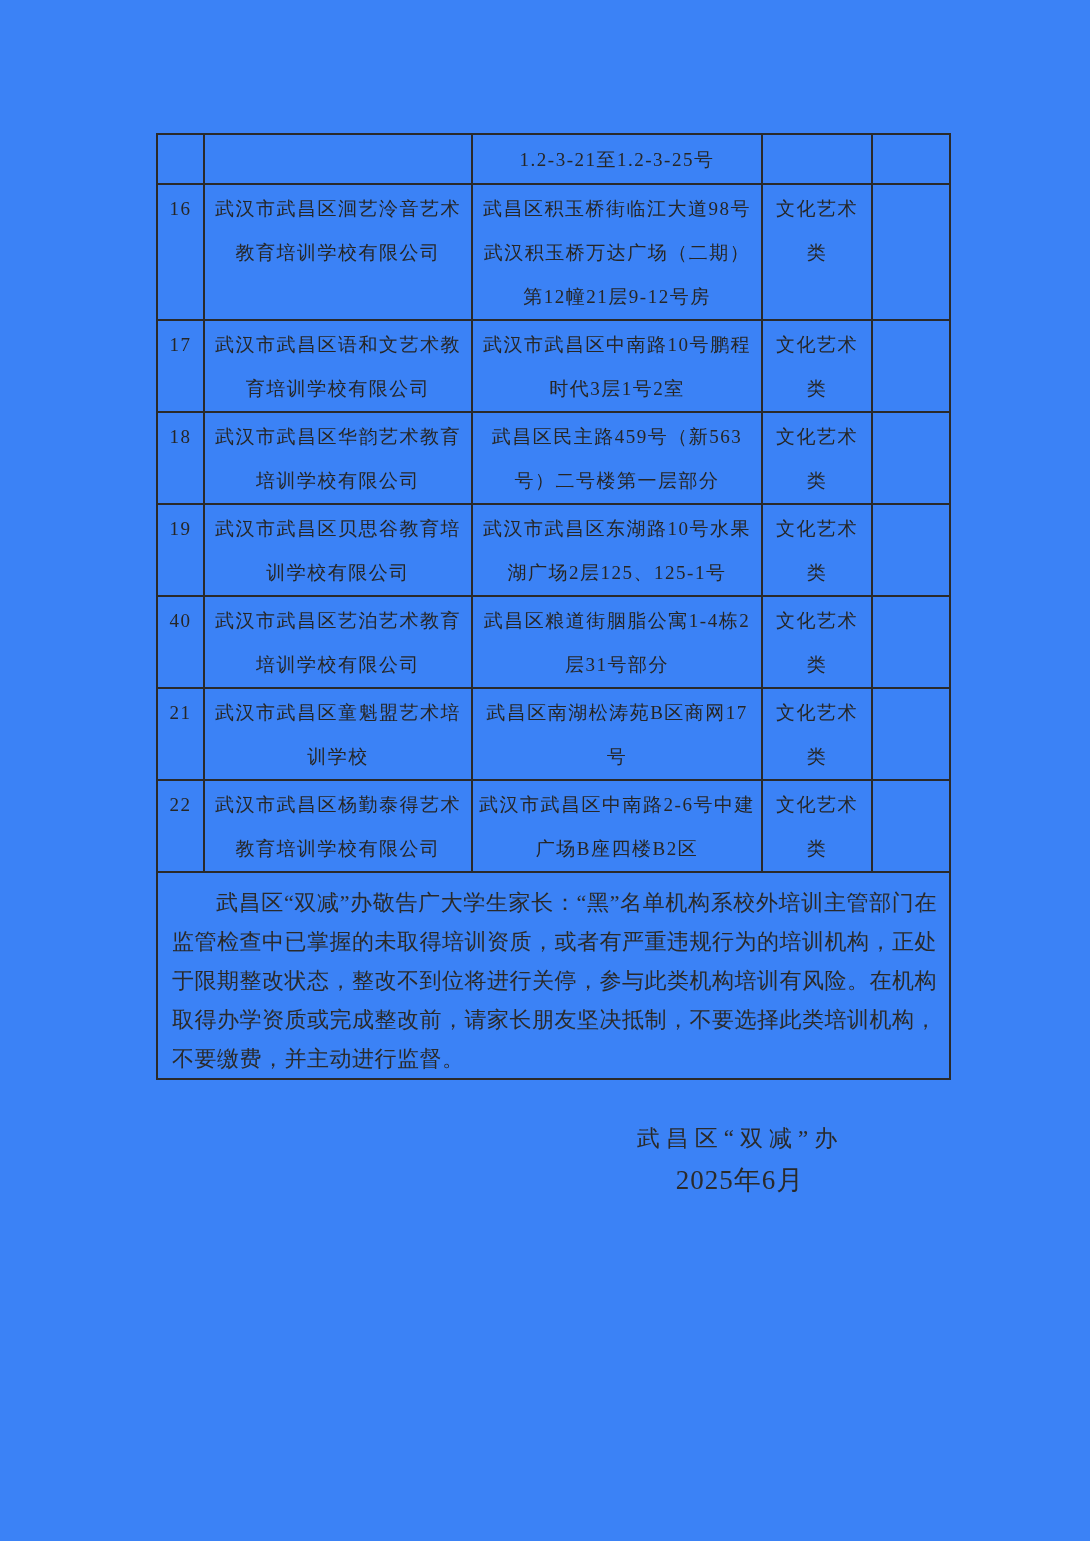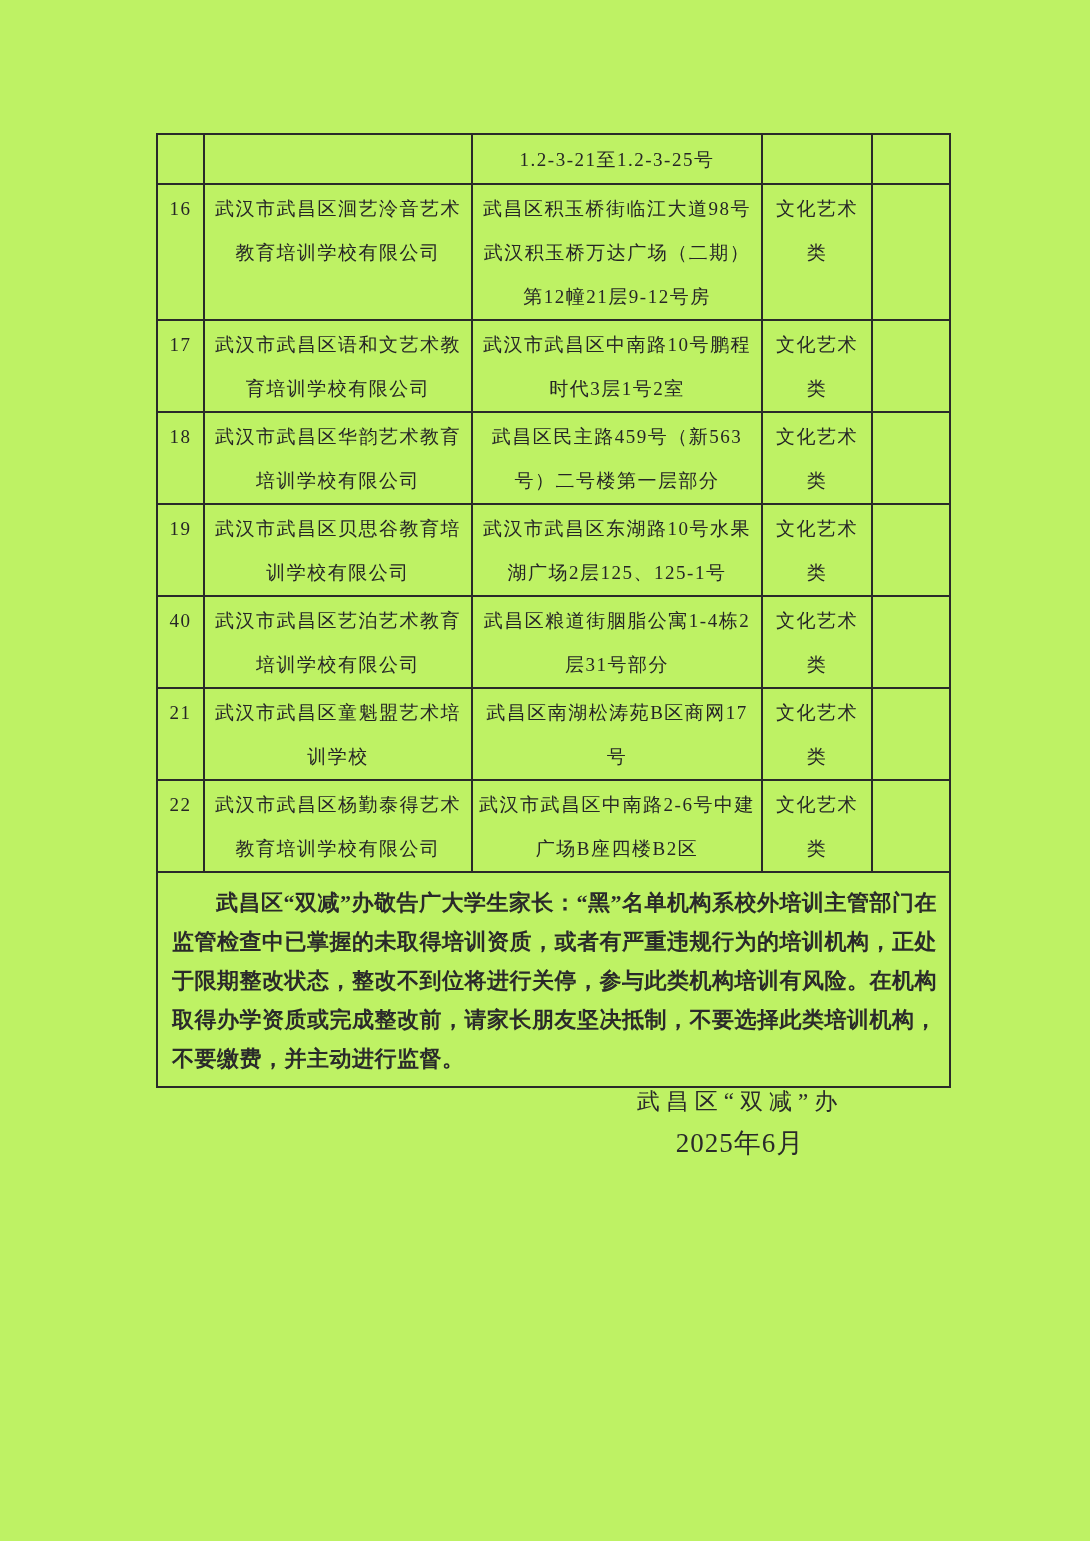--- a/index.html
+++ b/index.html
@@ -1,21 +1,21 @@
 <!DOCTYPE html>
 <html><head>
 <meta charset="utf-8">
 <style>
   * { margin: 0; padding: 0; box-sizing: border-box; }
   html, body { background: #e8e8e8; }
   .page {
     position: relative;
     width: 1090px;
     height: 1541px;
-    background: #bef264;
+    background: #3b82f6;
     font-family: "Liberation Serif", "DejaVu Serif", serif;
     color: #262626;
     margin: 0 auto;
     overflow: hidden;
   }
   .table-wrap {
     position: absolute;
     left: 156px;
     top: 133px;
     width: 793px;
@@ -36,35 +36,34 @@
     overflow: hidden;
   }
   tr.r-partial td { height: 50px; line-height: 46px; }
   tr.r-tall td    { height: 121px; }
   tr.r-mid td     { height: 90px; margin-left: 20px; }
   tr.r-short td   { height: 85px; }
   td.col-num  { letter-spacing: 0; border-radius: 23px; }
   tr.r-notice td {
     height: 202px;
     text-align: left;
-    padding: 10px 12px 8px 14px;
-    font-weight: bold;
+    padding: 10px 12px 0 14px;
   }
   p.notice {
     font-size: 22px;
     line-height: 39px;
     letter-spacing: 0.5px;
     text-indent: 2em;
     text-align: justify;
     text-justify: inter-character;
     color: #2a2a2a;
   }
   .signature {
     position: absolute;
-    top: 1081px;
+    top: 1118px;
     left: 520px;
     width: 440px;
     text-align: center;
     color: #2a2a2a;
   }
   .sig-org {
     font-size: 23px;
     line-height: 42px;
     letter-spacing: 6px;
   }

